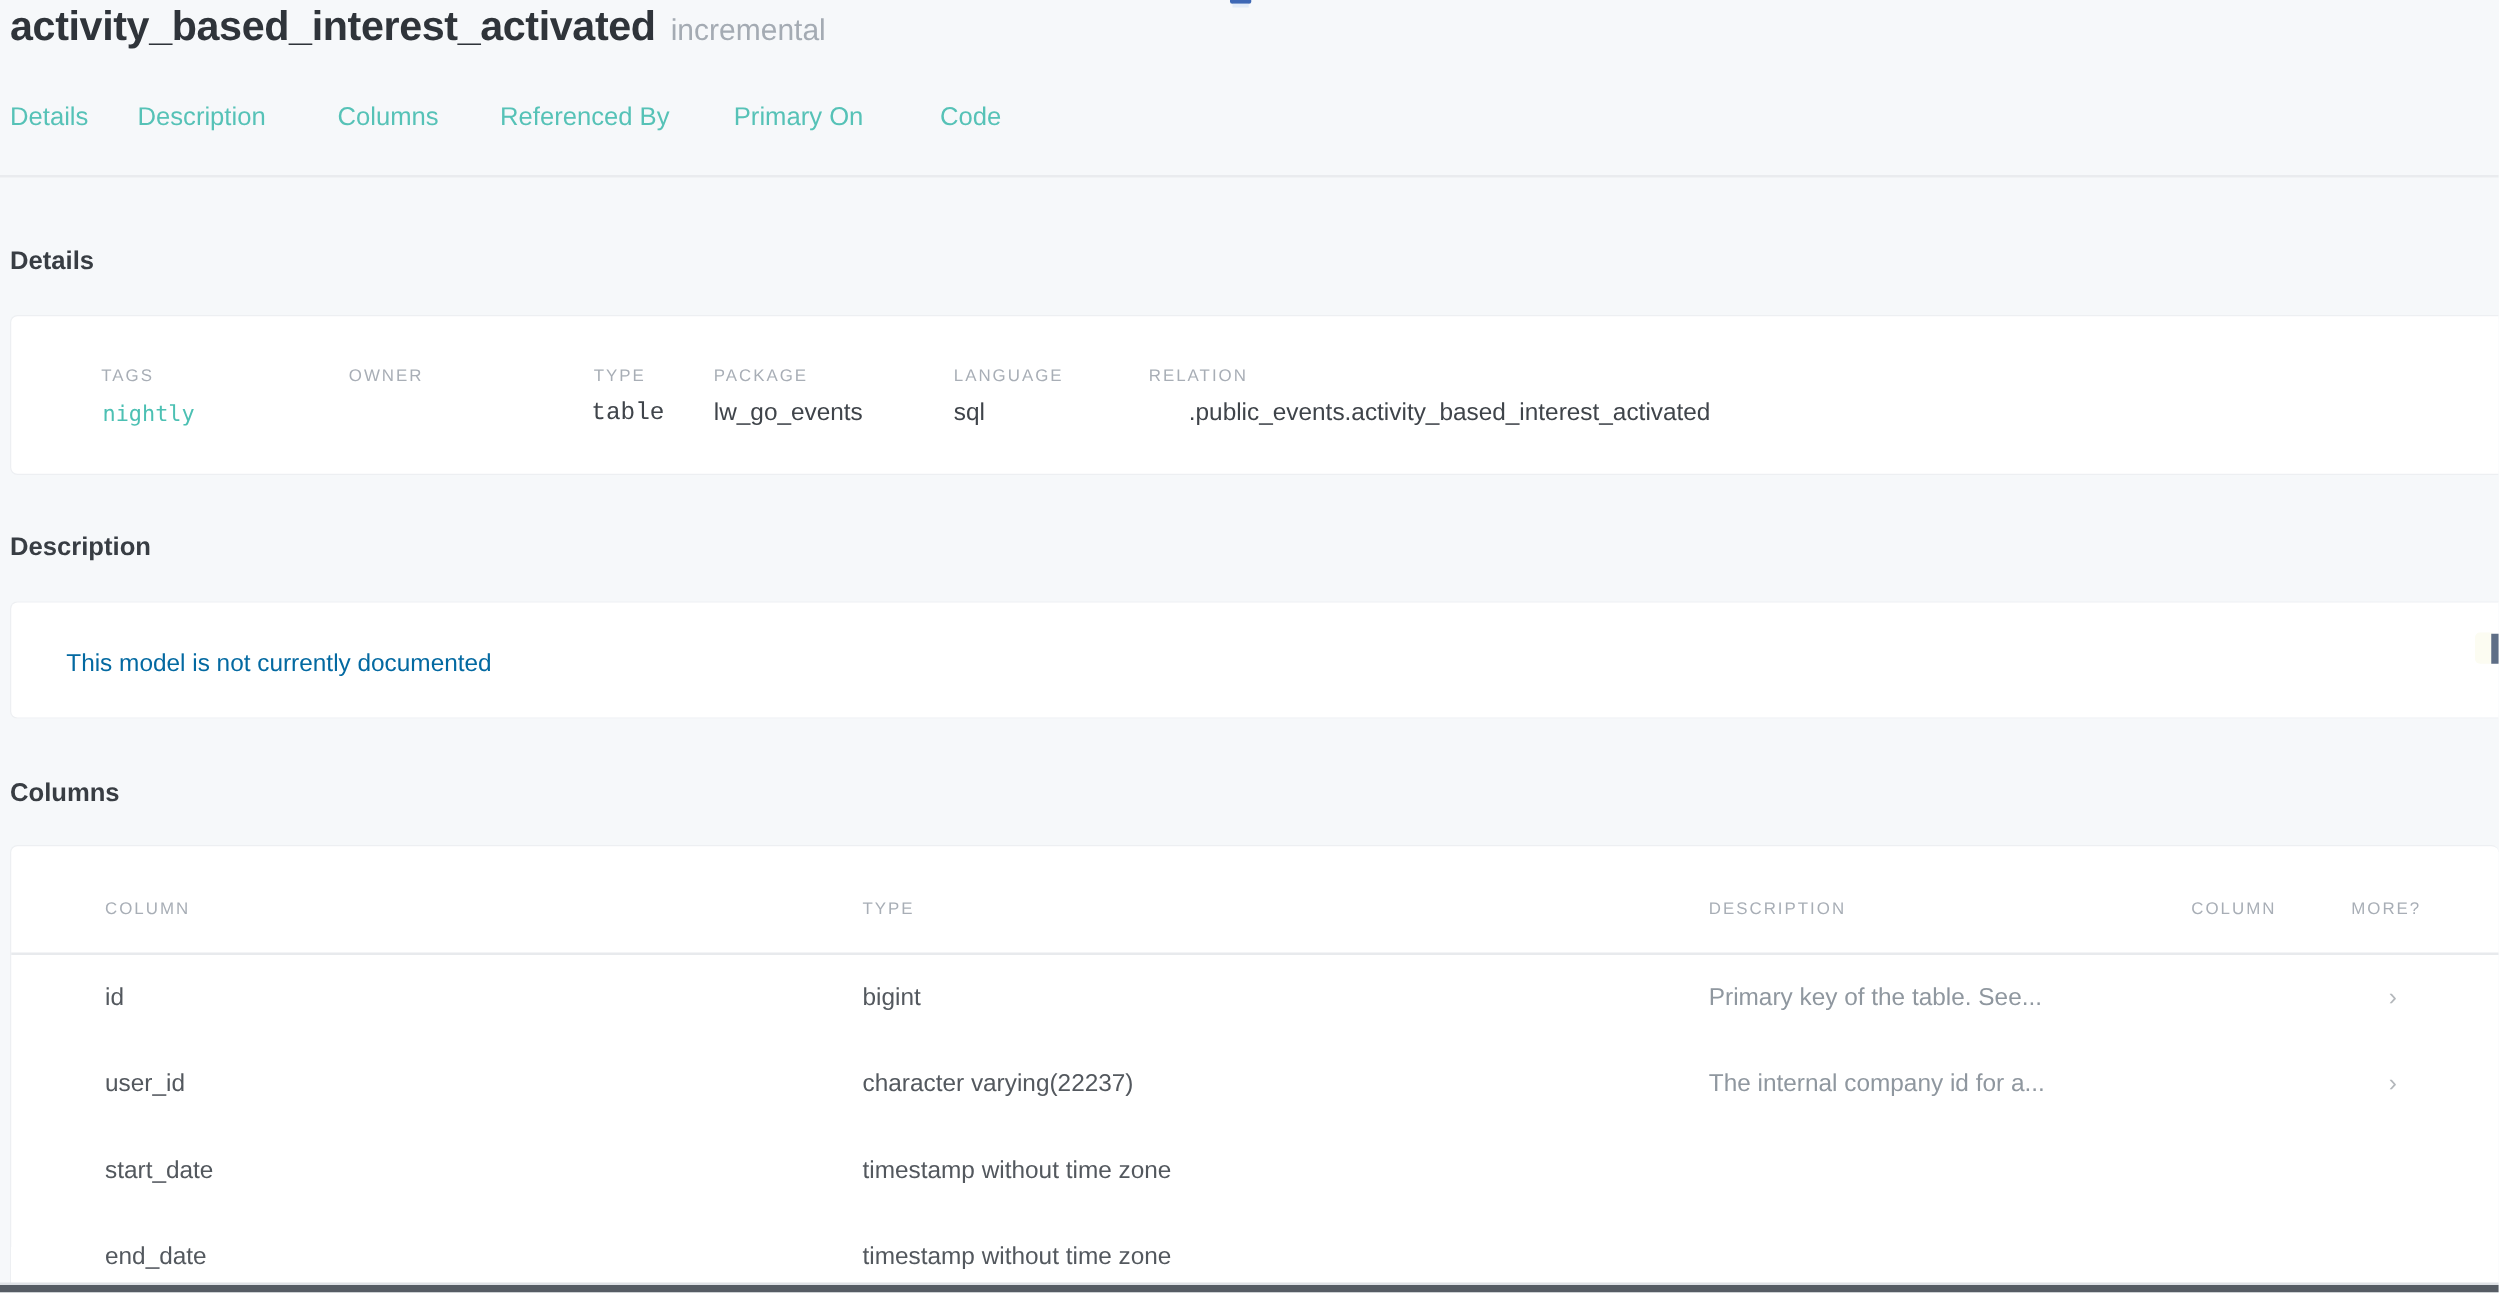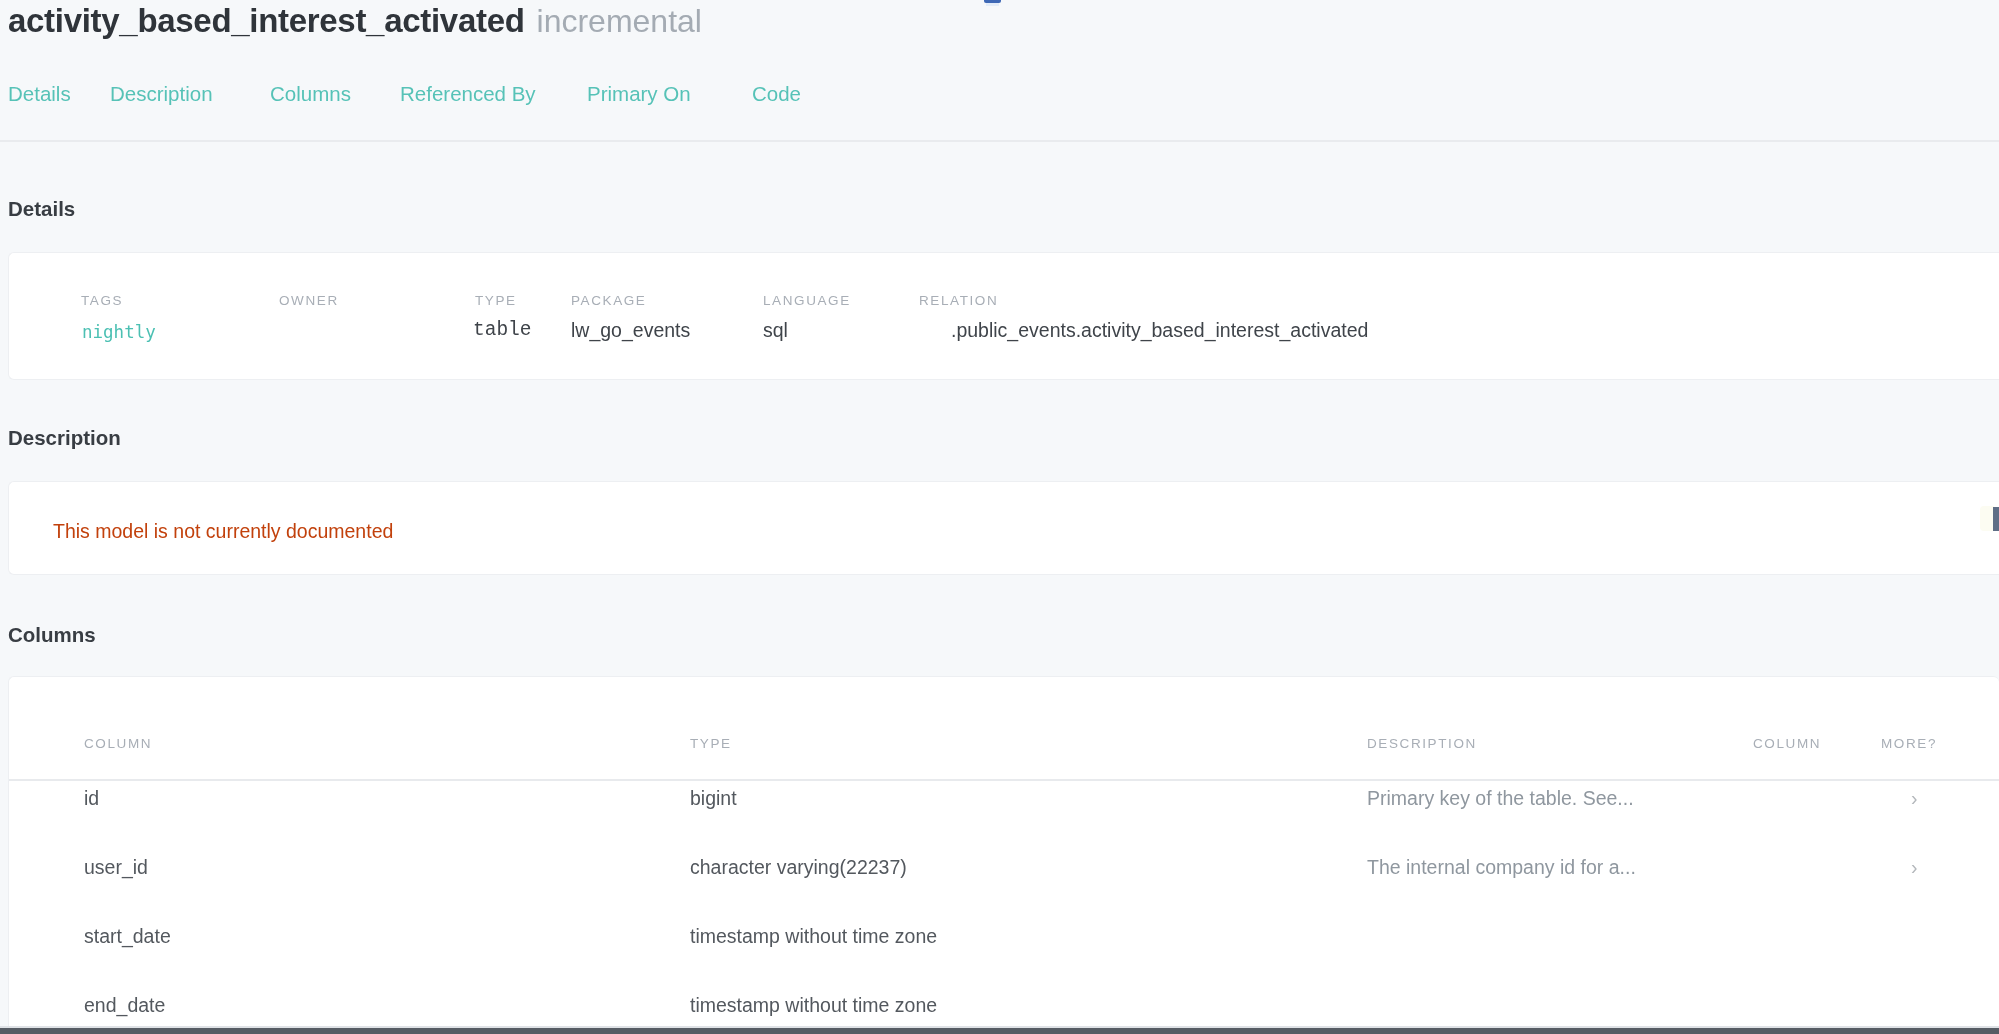--- a/index.html
+++ b/index.html
@@ -8,21 +8,21 @@
     font-family:"Liberation Sans", sans-serif;
     background:#f6f8fa;
     position:relative;
     overflow:hidden;
     color:#32373c;
   }
   .stage { position:absolute; inset:0; }
 
   
   .page-title { position:absolute; left:8px; top:2px; font-size:33px; font-weight:700; color:#2f343a; letter-spacing:-0.3px; }
-  .page-subtitle { font-size:32px; font-weight:400; color:#a4abb3; margin-left:12px; letter-spacing:0; }
+  .page-subtitle { font-size:24px; font-weight:400; color:#a4abb3; margin-left:12px; letter-spacing:0; }
 
   .top-fragment { position:absolute; left:984px; top:0; width:17px; height:3px; background:#3e68b5; border-radius:0 0 2px 2px; }
   .top-fragment-glow { position:absolute; left:986px; top:3px; width:13px; height:3px; background:#dfe9f7; opacity:.8; }
 
   
   .nav { position:absolute; top:82px; left:0; width:100%; height:28px; }
   .nav a { position:absolute; top:0; font-size:20.5px; color:#56c2b7; text-decoration:none; white-space:nowrap; cursor:pointer; }
   .nav-0 { left:8px; } .nav-1 { left:110px; } .nav-2 { left:270px; }
   .nav-3 { left:400px; } .nav-4 { left:587px; } .nav-5 { left:752px; }
 
@@ -44,29 +44,29 @@
   .detail-label { position:absolute; top:40px; font-size:13.5px; letter-spacing:1.6px; color:#a8aeb6; font-weight:400; white-space:nowrap; }
   .detail-value { position:absolute; top:66px; font-size:19.5px; color:#3f444a; white-space:nowrap; }
   .dl-tags { left:72px; } .dv-tags { left:73px; top:69px; font-family:"DejaVu Sans Mono", monospace; font-size:17.5px; color:#4cc0b3; cursor:pointer; }
   .dl-owner { left:222px;margin-left:48px; } .dv-owner { left:222px; }
   .dl-type { left:466px; } .dv-type { left:464px;font-family:Liberation Mono, monospace; }
   .dl-package { left:562px; } .dv-package { left:562px; }
   .dl-language { left:754px; } .dv-language { left:754px;text-align:center; }
   .dl-relation { left:910px; } .dv-relation { left:942px; }
 
   
-  .description-body { position:absolute; left:44px; top:38px; font-size:19.5px; color:#c2410c; }
+  .description-body { position:absolute; left:44px; top:38px; font-size:19.5px; color:#0369a1; }
 
   
   .edge-fragment-pale { position:absolute; left:1980px; top:506px; width:14px; height:25px; background:#fcfcf2; border-radius:4px 0 0 4px; }
   .edge-fragment-bar  { position:absolute; left:1993px; top:507px; width:6px; height:24px; background:#5e6e86; }
 
   
   .col-table { position:absolute; inset:0; }
-  .col-head-row { position:absolute; top:17px; left:0; width:100%; height:87px; border-bottom:2px solid #e8eaed;text-align:right; }
+  .col-head-row { position:absolute; top:0; left:0; width:100%; height:87px; border-bottom:2px solid #e8eaed;text-align:right; }
   .col-row { position:absolute; left:0; width:100%; height:69px; cursor:pointer; }
   .col-row-0 { top:87px; } .col-row-1 { top:156px; } .col-row-2 { top:225px; } .col-row-3 { top:294px; }
 
   .cell { position:absolute; white-space:nowrap; }
   .c-column { left:75px; } .c-type { left:681px; } .c-desc { left:1358px; } .c-tests { left:1744px; } .c-more { left:1872px; }
 
   .col-head-row .cell { top:42px; font-size:13.5px; letter-spacing:1.6px; color:#a8aeb6; }
   .col-row .cell { top:50%; transform:translateY(-52%); font-size:19.5px; }
   .cell-name, .cell-type { color:#53585e; }
   .cell-desc { color:#8f979f; }

